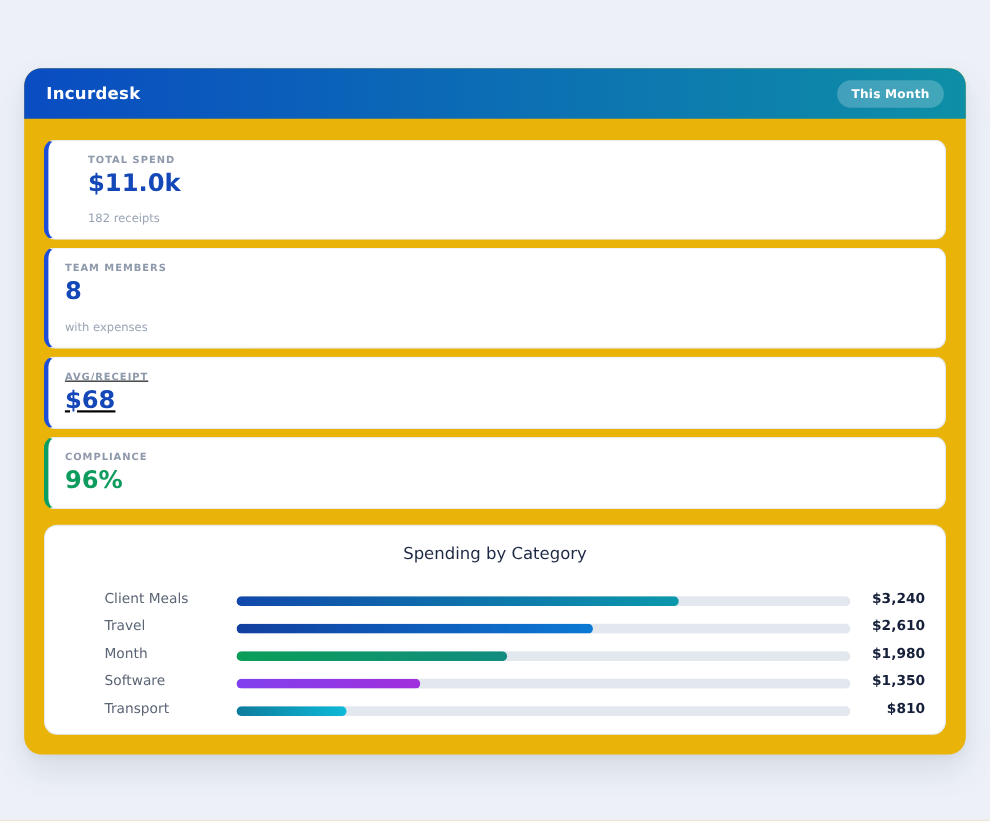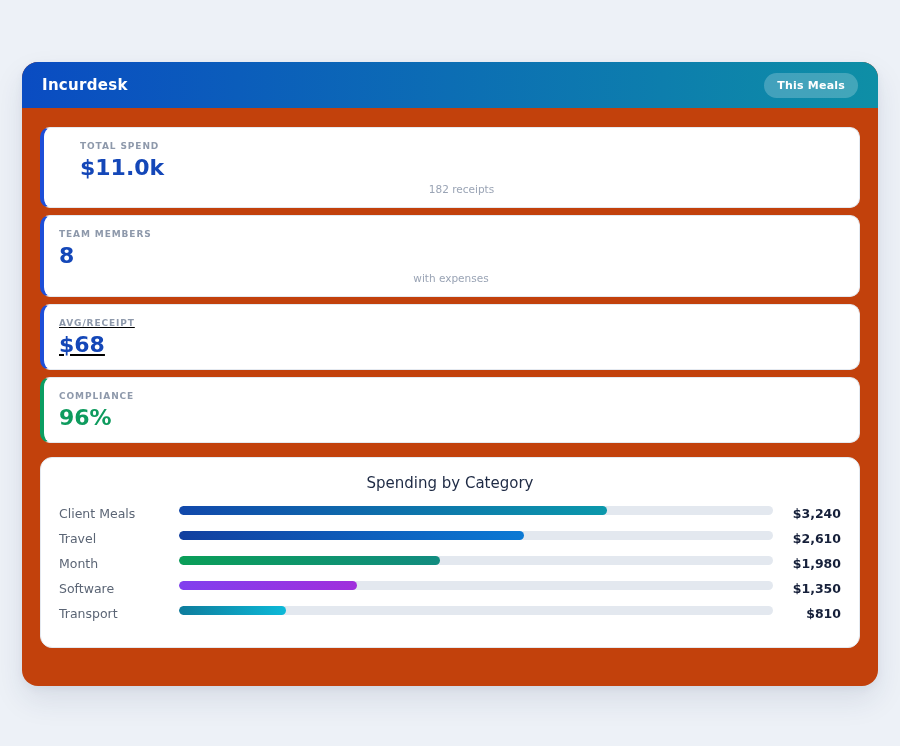--- a/index.html
+++ b/index.html
@@ -7,21 +7,21 @@
     margin: 0; padding: 0;
     width: 900px; height: 746px;
     background: #edf1f7;
     font-family: "DejaVu Sans", "Liberation Sans", sans-serif;
     overflow: hidden;
   }
   .app-card {
     position: absolute;
     left: 22px; top: 62px;
     width: 856px; height: 624px;
-    background: #c2410c;
+    background: #eab308;
     border-radius: 16px;
     box-shadow: 0 14px 30px rgba(25, 45, 90, 0.10), 0 3px 8px rgba(25, 45, 90, 0.05);
   }
   .header {
     height: 46px;
     border-radius: 16px 16px 0 0;
     display: flex; align-items: center; justify-content: space-between;
     padding: 0 20px;
     background: linear-gradient(90deg, #0a4cc2, #0e8fa6);
   }
@@ -45,55 +45,55 @@
     margin-bottom: 7px;
   }
   .stat-label {
     font-size: 9px; font-weight: bold; letter-spacing: 0.9px;
     color: #8e99ab; text-transform: uppercase;
   }
   .stat-value {
     font-size: 22px; font-weight: bold; color: #1447b8;
     margin-top: 4px; line-height: 1.15;
   }
-  .stat-sub { font-size: 10.5px; color: #9aa4b5; margin-top: 3px; text-align: center; }
+  .stat-sub { font-size: 10.5px; color: #9aa4b5; margin-top: 13px; }
   .stat-sub:empty { display: none; }
   .chart-card {
     background: #ffffff;
     border: 1px solid #e4e9f0;
     border-radius: 12px;
     padding: 16px 18px 16px;
     margin-top: 14px;
   }
   .chart-title {
     font-size: 15px; font-weight: normal; color: #1e2a44;
     margin: 0 0 14px 0;
     text-align: center;
   }
-  .cat-row { display: flex; align-items: flex-start; height: 25px; }
+  .cat-row { display: flex; align-items: flex-end; height: 25px; margin-left: 36px; }
   .row-label { width: 120px; font-size: 12.5px; color: #5b6575; }
   .track {
     flex: 1; height: 9px;
     background: #e3e8ef; border-radius: 5px;
     margin-right: 10px; overflow: hidden;
   }
   .bar { height: 100%; border-radius: 5px; }
   .row-value {
     width: 58px; text-align: right;
     font-size: 12.5px; font-weight: bold; color: #16203a;
   }
 </style>
 </head>
 <body>
 
 <div class="app-card">
 
   <header class="header" style="background: linear-gradient(90deg, rgb(10, 76, 194), rgb(14, 143, 166));">
     <div class="app-title">Incurdesk</div>
-    <button class="badge">This Meals</button>
+    <button class="badge">This Month</button>
   </header>
 
   <div class="content">
 
     <section class="stat-card" style="border-left-color: rgb(29, 78, 216); padding-left: 36px;">
       <div class="stat-label">TOTAL SPEND</div>
       <div class="stat-value" style="color: rgb(20, 71, 184);">$11.0k</div>
       <div class="stat-sub">182 receipts</div>
     </section>
 

